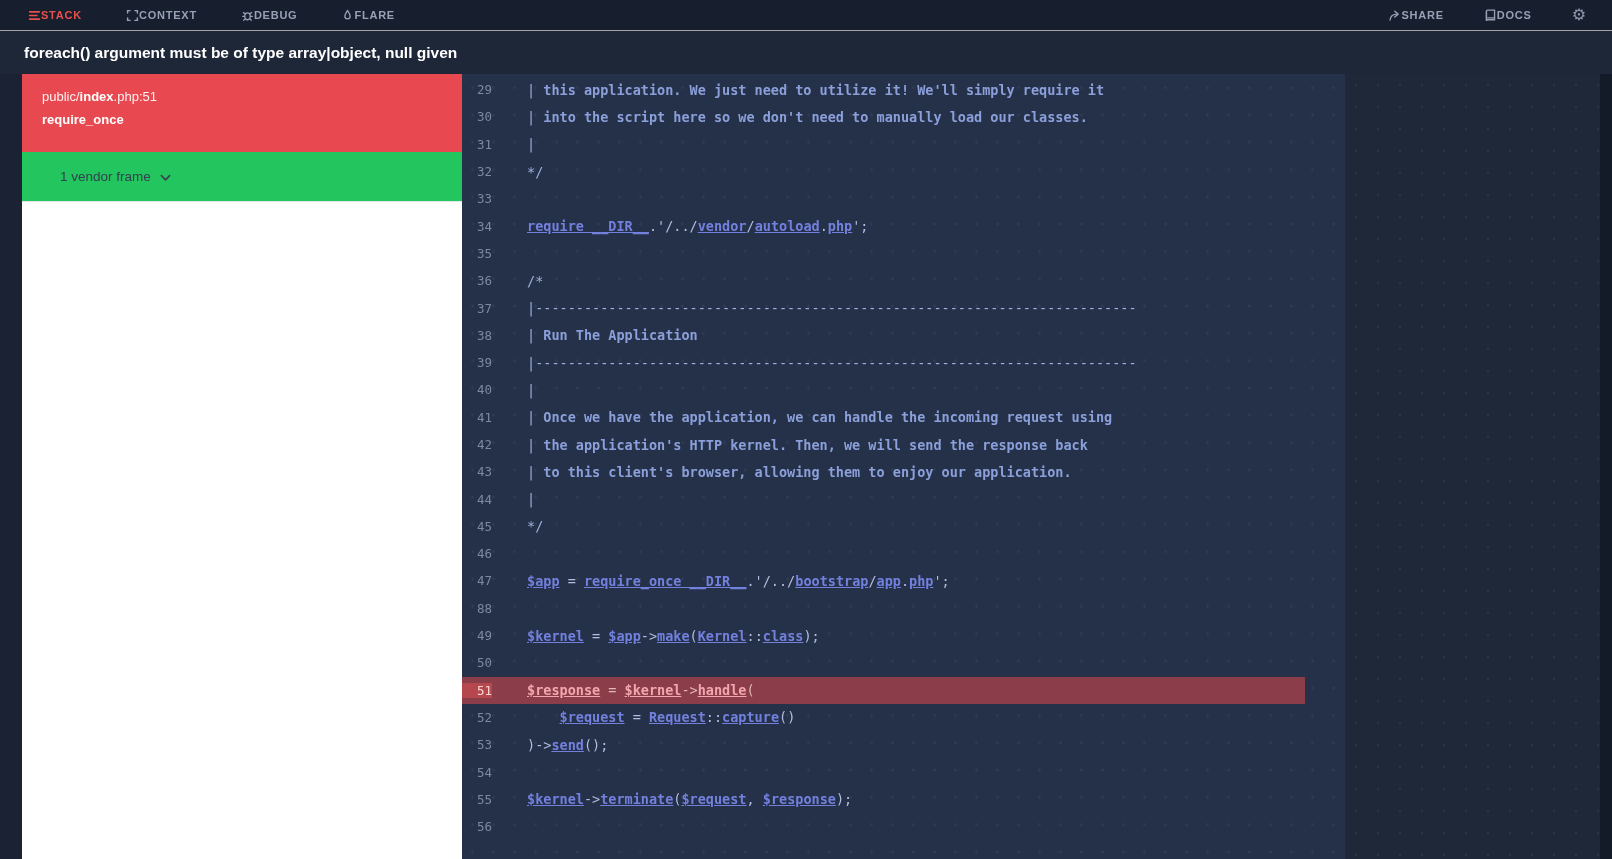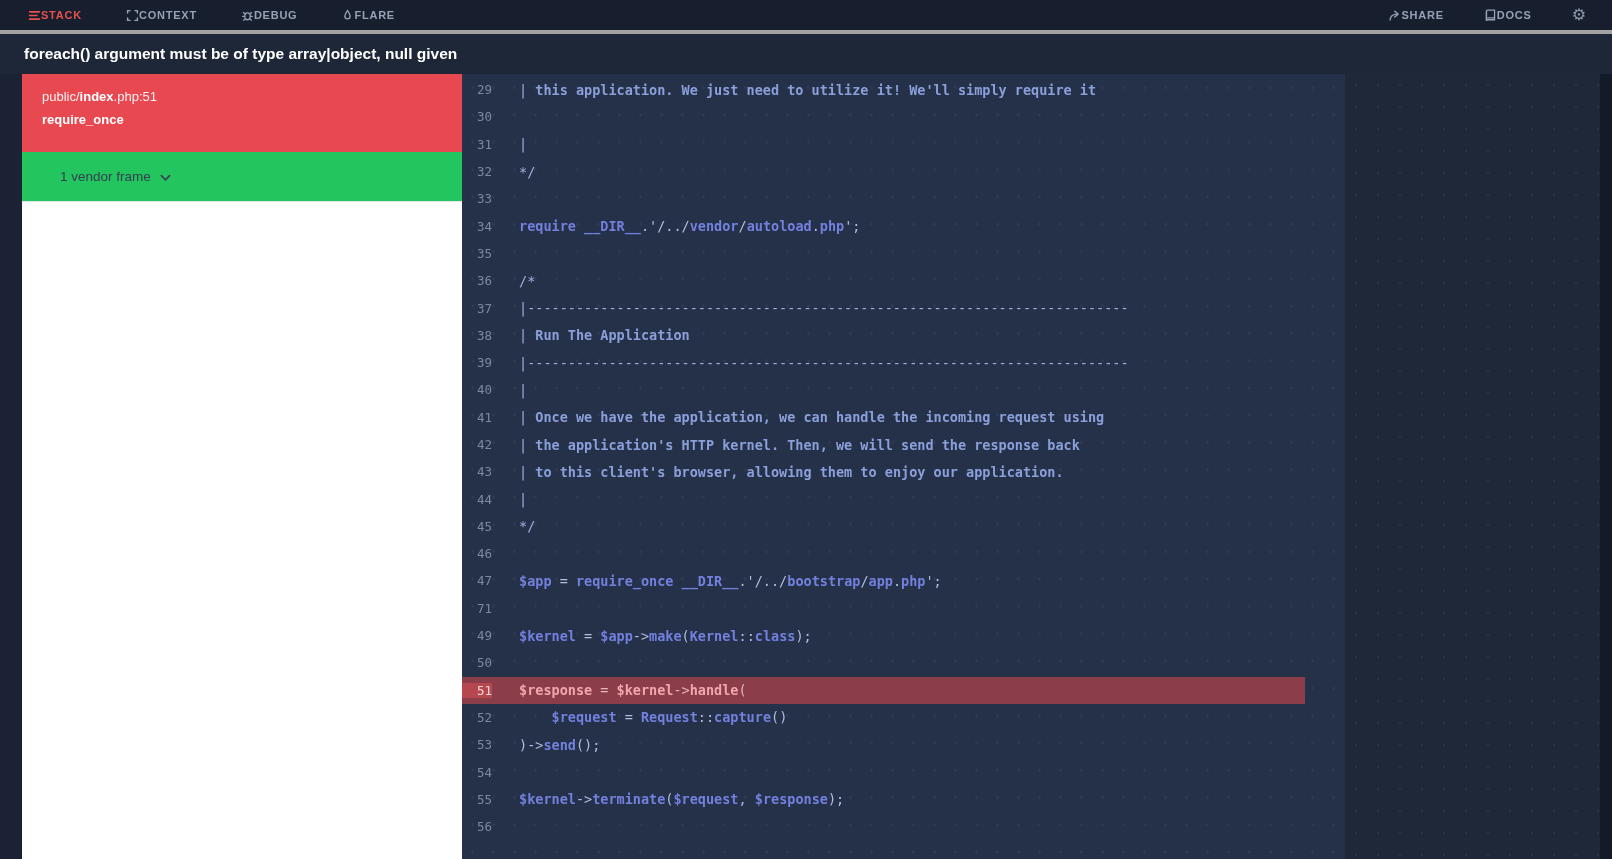--- a/index.html
+++ b/index.html
@@ -22,21 +22,21 @@
     color:#96a1b5; cursor:pointer; white-space:nowrap;
   }
   .nav-item.active { color:#e8504c; }
   .nav-item svg { width:13px; height:13px; display:block; }
   .gear {
     color:#8d98ac; font-size:16px; line-height:1; cursor:pointer;
     font-family:"DejaVu Sans", sans-serif;
   }
   
   .errorbar {
-    height:44px; background:#1e2737; border-top:4px solid #a3a3a3;
+    height:44px; background:#1e2737; border-top:1px solid #a3a3a3;
     display:flex; align-items:center; padding:0 24px;
     color:#ffffff; font-weight:700; font-size:15.5px;
   }
   
   .main { display:flex; height:785px; }
   .leftstrip { width:22px; flex:none; }
   .sidebar { width:440px; flex:none; background:#ffffff; display:flex; flex-direction:column; }
   .frame {
     background:#e8484f; color:#ffffff;
     padding:14px 20px 24px 20px; font-size:13px; line-height:1.35; cursor:pointer;
@@ -60,22 +60,22 @@
     background-size:21px 27.3px;
     font-family:"DejaVu Sans Mono", monospace; font-size:13.5px;
     padding-top:2px;
   }
   .row { display:flex; align-items:center; height:27.3px; }
   .gut {
     flex:none; width:30px; text-align:right;
     color:#7e89a0; font-size:12.5px;
     font-family:"DejaVu Sans Mono", monospace;
   }
-  .src { margin-left:27px; white-space:pre; }
-  .src .k { color:#7381de; font-weight:700; }
+  .src { margin-left:35px; white-space:pre; }
+  .src .k { color:#7381de; font-weight:700;text-decoration:underline; }
   .src .p { color:#b3bee2; }
   .src .c { color:#8ba0da; font-weight:700; }
   .src .d { color:#9fafdd; }
   .row.hl {
     background-image:linear-gradient(#8b3d49,#8b3d49);
     background-repeat:no-repeat;
     background-size:calc(100% - 40px) 100%;
   }
   .row.hl .gut { background:#b4484e; color:#ffd9d9; }
   .row.hl .k { color:#f2a6ad; }
@@ -181,20 +181,21 @@
   </div>
 
   <div class="codewrap">
     <div class="code">
         <div class="row">
           <span class="gut">29</span>
           <span class="src"><span class="d">| </span><span class="c">this application. We just need to utilize it! We'll simply require it</span></span>
         </div>
         <div class="row">
           <span class="gut">30</span>
+          <span class="src"><span class="d">| </span><span class="c">into the script here so we don't need to manually load our classes.</span></span>
         </div>
         <div class="row">
           <span class="gut">31</span>
           <span class="src"><span class="d">|</span></span>
         </div>
         <div class="row">
           <span class="gut">32</span>
           <span class="src"><span class="d">*/</span></span>
         </div>
         <div class="row">
@@ -251,21 +252,21 @@
         </div>
         <div class="row">
           <span class="gut">46</span>
           <span class="src"></span>
         </div>
         <div class="row">
           <span class="gut">47</span>
           <span class="src"><span class="k">$app</span><span class="p"> = </span><span class="k">require_once __DIR__</span><span class="p">.'/../</span><span class="k">bootstrap</span><span class="p">/</span><span class="k">app</span><span class="p">.</span><span class="k">php</span><span class="p">';</span></span>
         </div>
         <div class="row">
-          <span class="gut">71</span>
+          <span class="gut">88</span>
           <span class="src"></span>
         </div>
         <div class="row">
           <span class="gut">49</span>
           <span class="src"><span class="k">$kernel</span><span class="p"> = </span><span class="k">$app</span><span class="p">-&gt;</span><span class="k">make</span><span class="p">(</span><span class="k">Kernel</span><span class="p">::</span><span class="k">class</span><span class="p">);</span></span>
         </div>
         <div class="row">
           <span class="gut">50</span>
           <span class="src"></span>
         </div>

